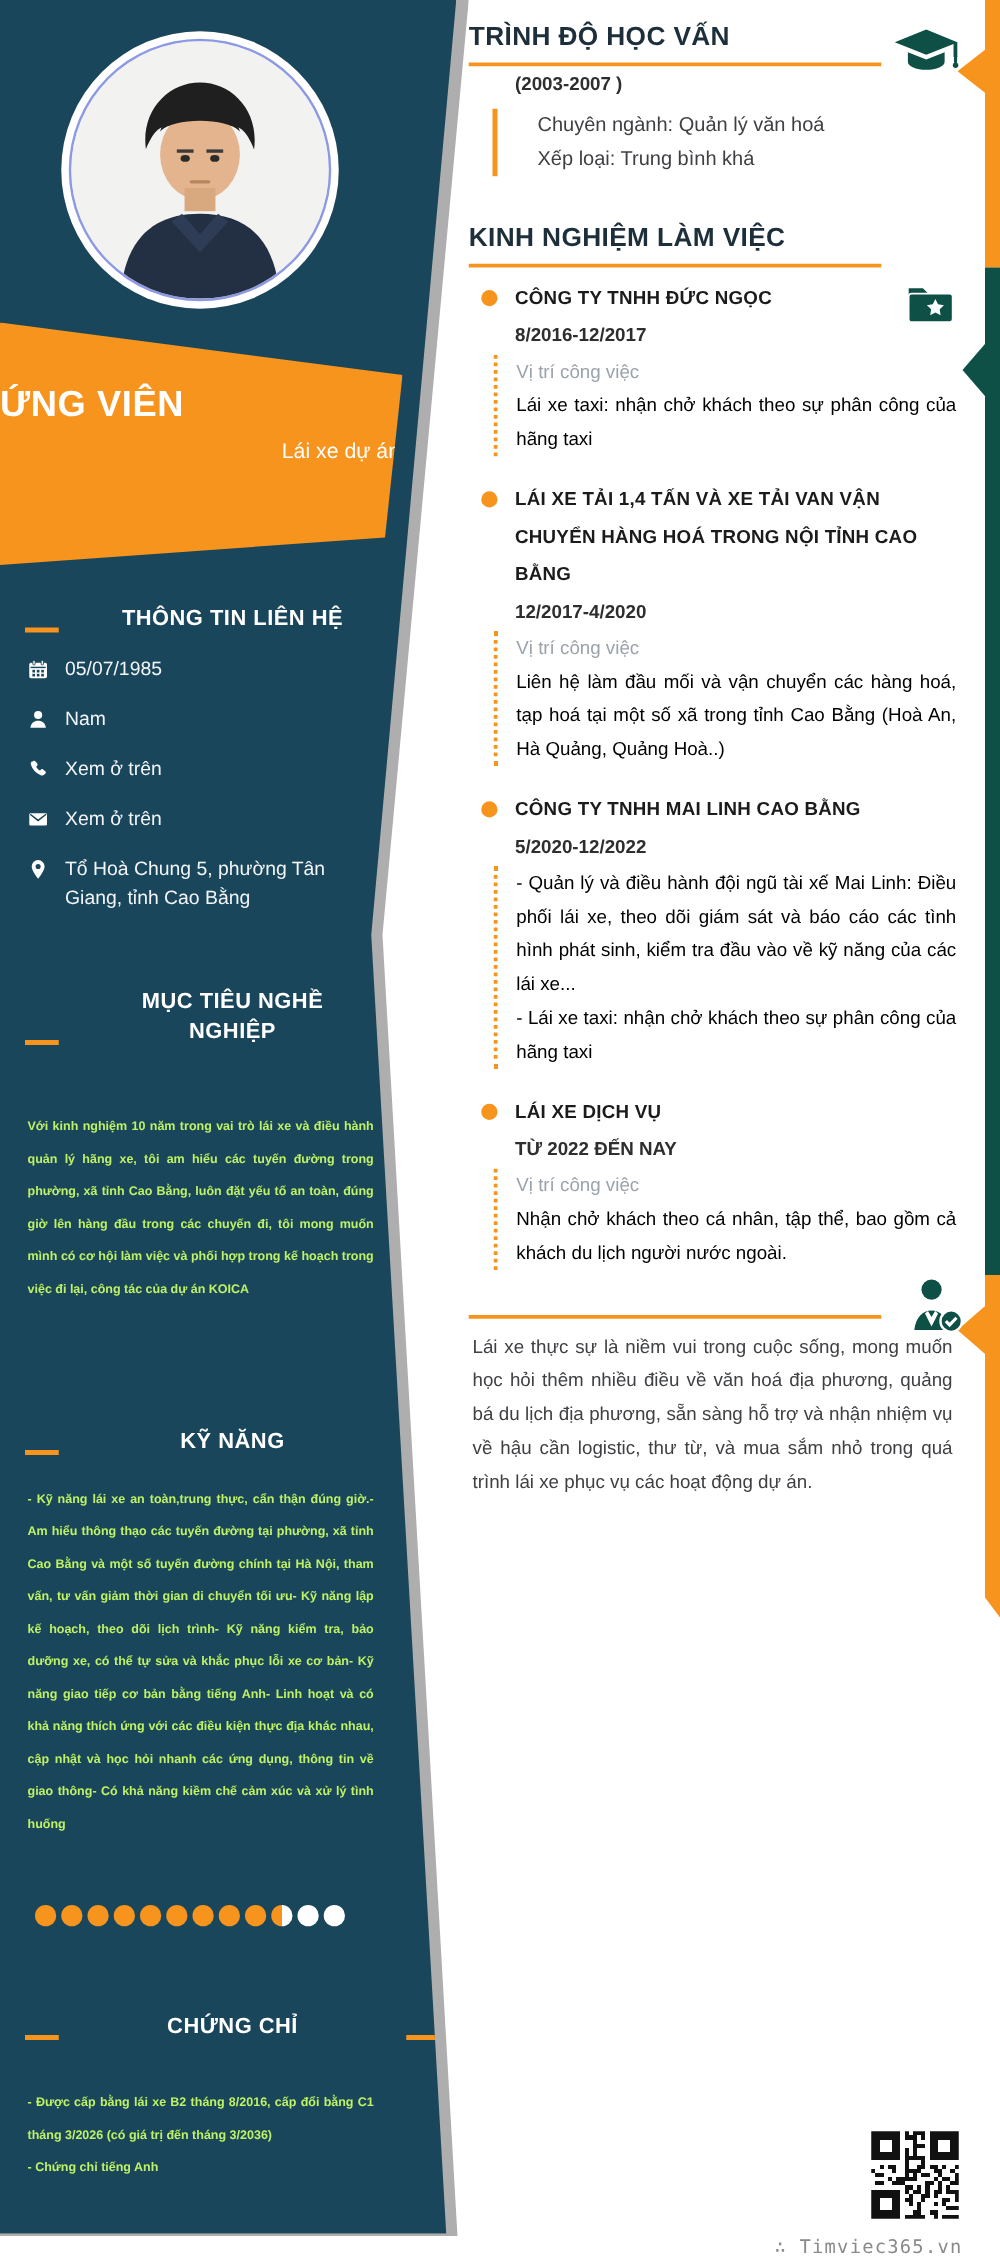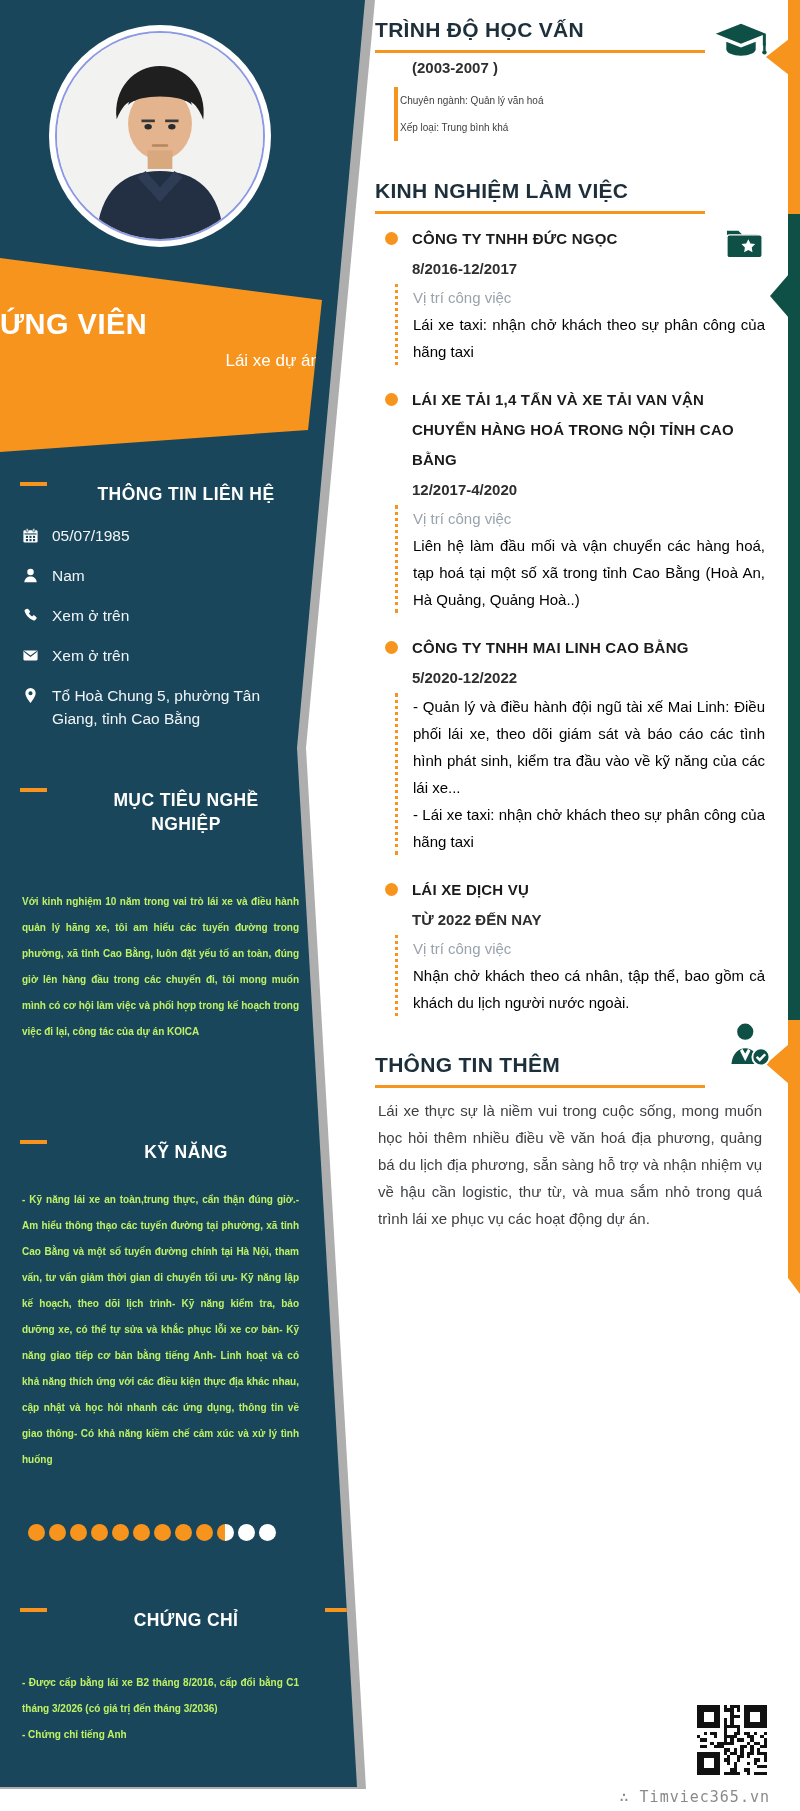--- a/index.html
+++ b/index.html
@@ -19,21 +19,21 @@
     overflow:hidden; background:#f2f2f0; box-shadow:0 0 0 2px rgba(45,70,205,.55); }
   .photo-inner svg { display:block; width:100%; height:100%; }
 
   .banner { position:absolute; left:0; top:0; width:332px; height:470px; background:#F7941D;
     clip-path:polygon(0 258px, 322px 300px, 308px 430px, 0 452px); z-index:3; }
   .banner-name { position:absolute; left:0; top:308px; width:320px; text-align:left;
     font-size:29px; font-weight:bold; color:#fff; letter-spacing:.5px; }
   .banner-title { position:absolute; left:0; top:351px; width:320px; text-align:right;
     font-size:17px; color:#fff; }
 
-  .side-head { position:absolute; left:0; width:372px; display:flex; align-items:flex-start;
+  .side-head { position:absolute; left:0; width:372px; display:flex; align-items:flex-end;
     justify-content:space-between; padding:0 20px;gap:11px; }
   .side-head .dash { width:27px; height:4px; background:#F7941D; flex-shrink:0; }
   .side-head .ht { color:#fff; font-weight:bold; font-size:17.5px; text-align:center; line-height:24px; letter-spacing:.4px; }
 
   .contact-list { position:absolute; left:22px; top:524px; width:290px; list-style:none; }
   .contact-list li { display:flex; margin-bottom:17px; font-size:15.5px; line-height:23px; }
   .contact-list .cicon { width:17px; height:17px; margin-right:13px; margin-top:3px; flex-shrink:0; }
   .contact-list .cicon svg { width:100%; height:100%; display:block; }
   .contact-list .ctext { width:258px; }
 
@@ -50,22 +50,22 @@
   .pt17 { padding-top:17px; }
   .mt37 { margin-top:37px; }
   .mt36 { margin-top:36px; }
 
   .entry-title { display:flex; margin-left:10px; }
   .bullet { width:13px; height:13px; border-radius:50%; background:#F7941D; margin:8px 14px 0 0; flex-shrink:0; }
   .etitle { font-size:15px; font-weight:bold; color:#1b1b1b; line-height:30px; letter-spacing:.2px; width:353px; }
   .period { margin-left:37px; margin-top:4px; font-size:15px; font-weight:bold; color:#2e2e2e; line-height:21px; }
 
   .edu-entry .entry-title { margin-top:14px; }
-  .edu-details { margin-left:19px; border-left:4px solid #F7941D; padding-left:2px; margin-top:9px;
-    font-size:10px; line-height:27px; color:#3f4043; }
+  .edu-details { margin-left:19px; border-left:4px solid #F7941D; padding-left:32px; margin-top:9px;
+    font-size:16px; line-height:27px; color:#3f4043; }
 
   .job { margin-top:20px; }
   .job:first-of-type { margin-top:10px; }
   .job .desc-block { margin-left:20px; border-left:3px dotted #F7941D; padding-left:15px; margin-top:5px; }
   .job .pos-label { font-size:15px; color:#9aa3ac; line-height:27px; }
   .job .jdesc { font-size:15px; color:#000000; line-height:27px; text-align:justify; white-space:pre-line; }
 
   .info-text { margin-left:3px; margin-top:9px; width:384px; font-size:15px; color:#3f4043;
     line-height:27px; text-align:justify; }
 
@@ -309,21 +309,20 @@
     </div>
     <div class="period">TỪ 2022 ĐẾN NAY</div>
     <div class="desc-block">
       <div class="pos-label">Vị trí công việc</div>
       <div class="jdesc">Nhận chở khách theo cá nhân, tập thể, bao gồm cả khách du lịch người nước ngoài.</div>
     </div>
   </div>
 </div>
 
     <div class="sec-head mt36">
-      <h2>THÔNG TIN THÊM</h2>
       <div class="underline"></div>
     </div>
     <div class="info-text">Lái xe thực sự là niềm vui trong cuộc sống, mong muốn học hỏi thêm nhiều điều về văn hoá địa phương, quảng bá du lịch địa phương, sẵn sàng hỗ trợ và nhận nhiệm vụ về hậu cần logistic, thư từ, và mua sắm nhỏ trong quá trình lái xe phục vụ các hoạt động dự án.</div>
   </div>
 
   <div class="qr">
     <svg viewBox="0 0 21 21" shape-rendering="crispEdges">
         <rect width="21" height="21" fill="#fff"></rect>
         <g id="qr-mods" fill="#111">
           <rect x="8" y="0" width="1" height="1"></rect>

